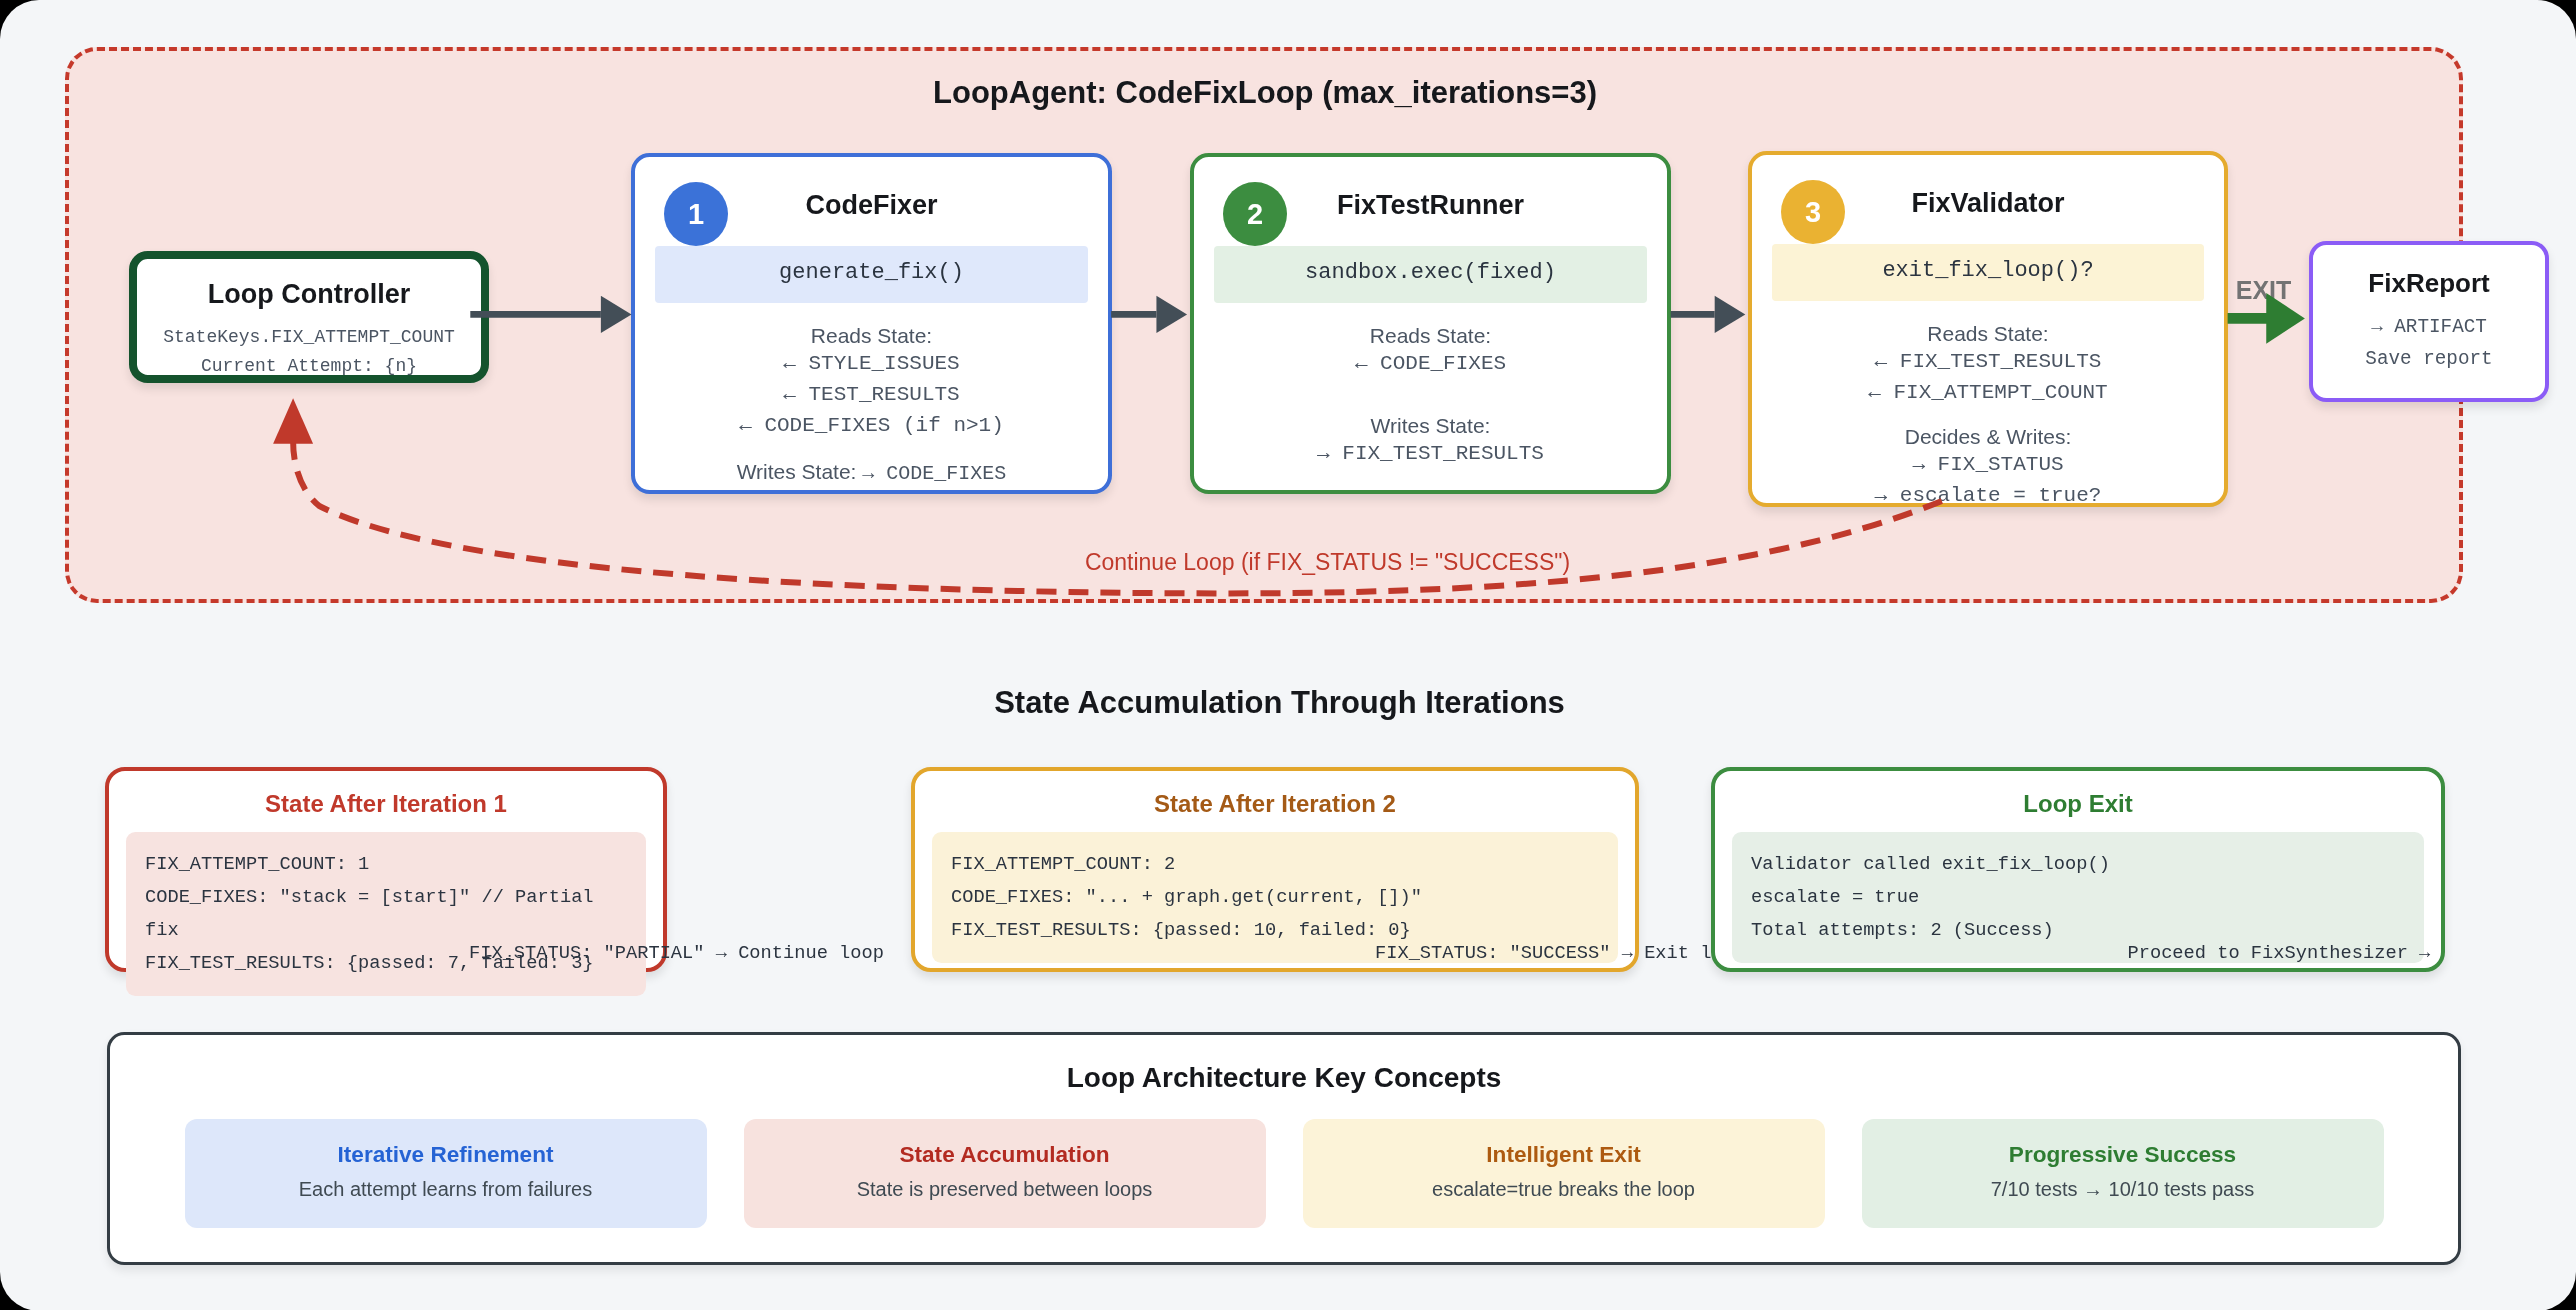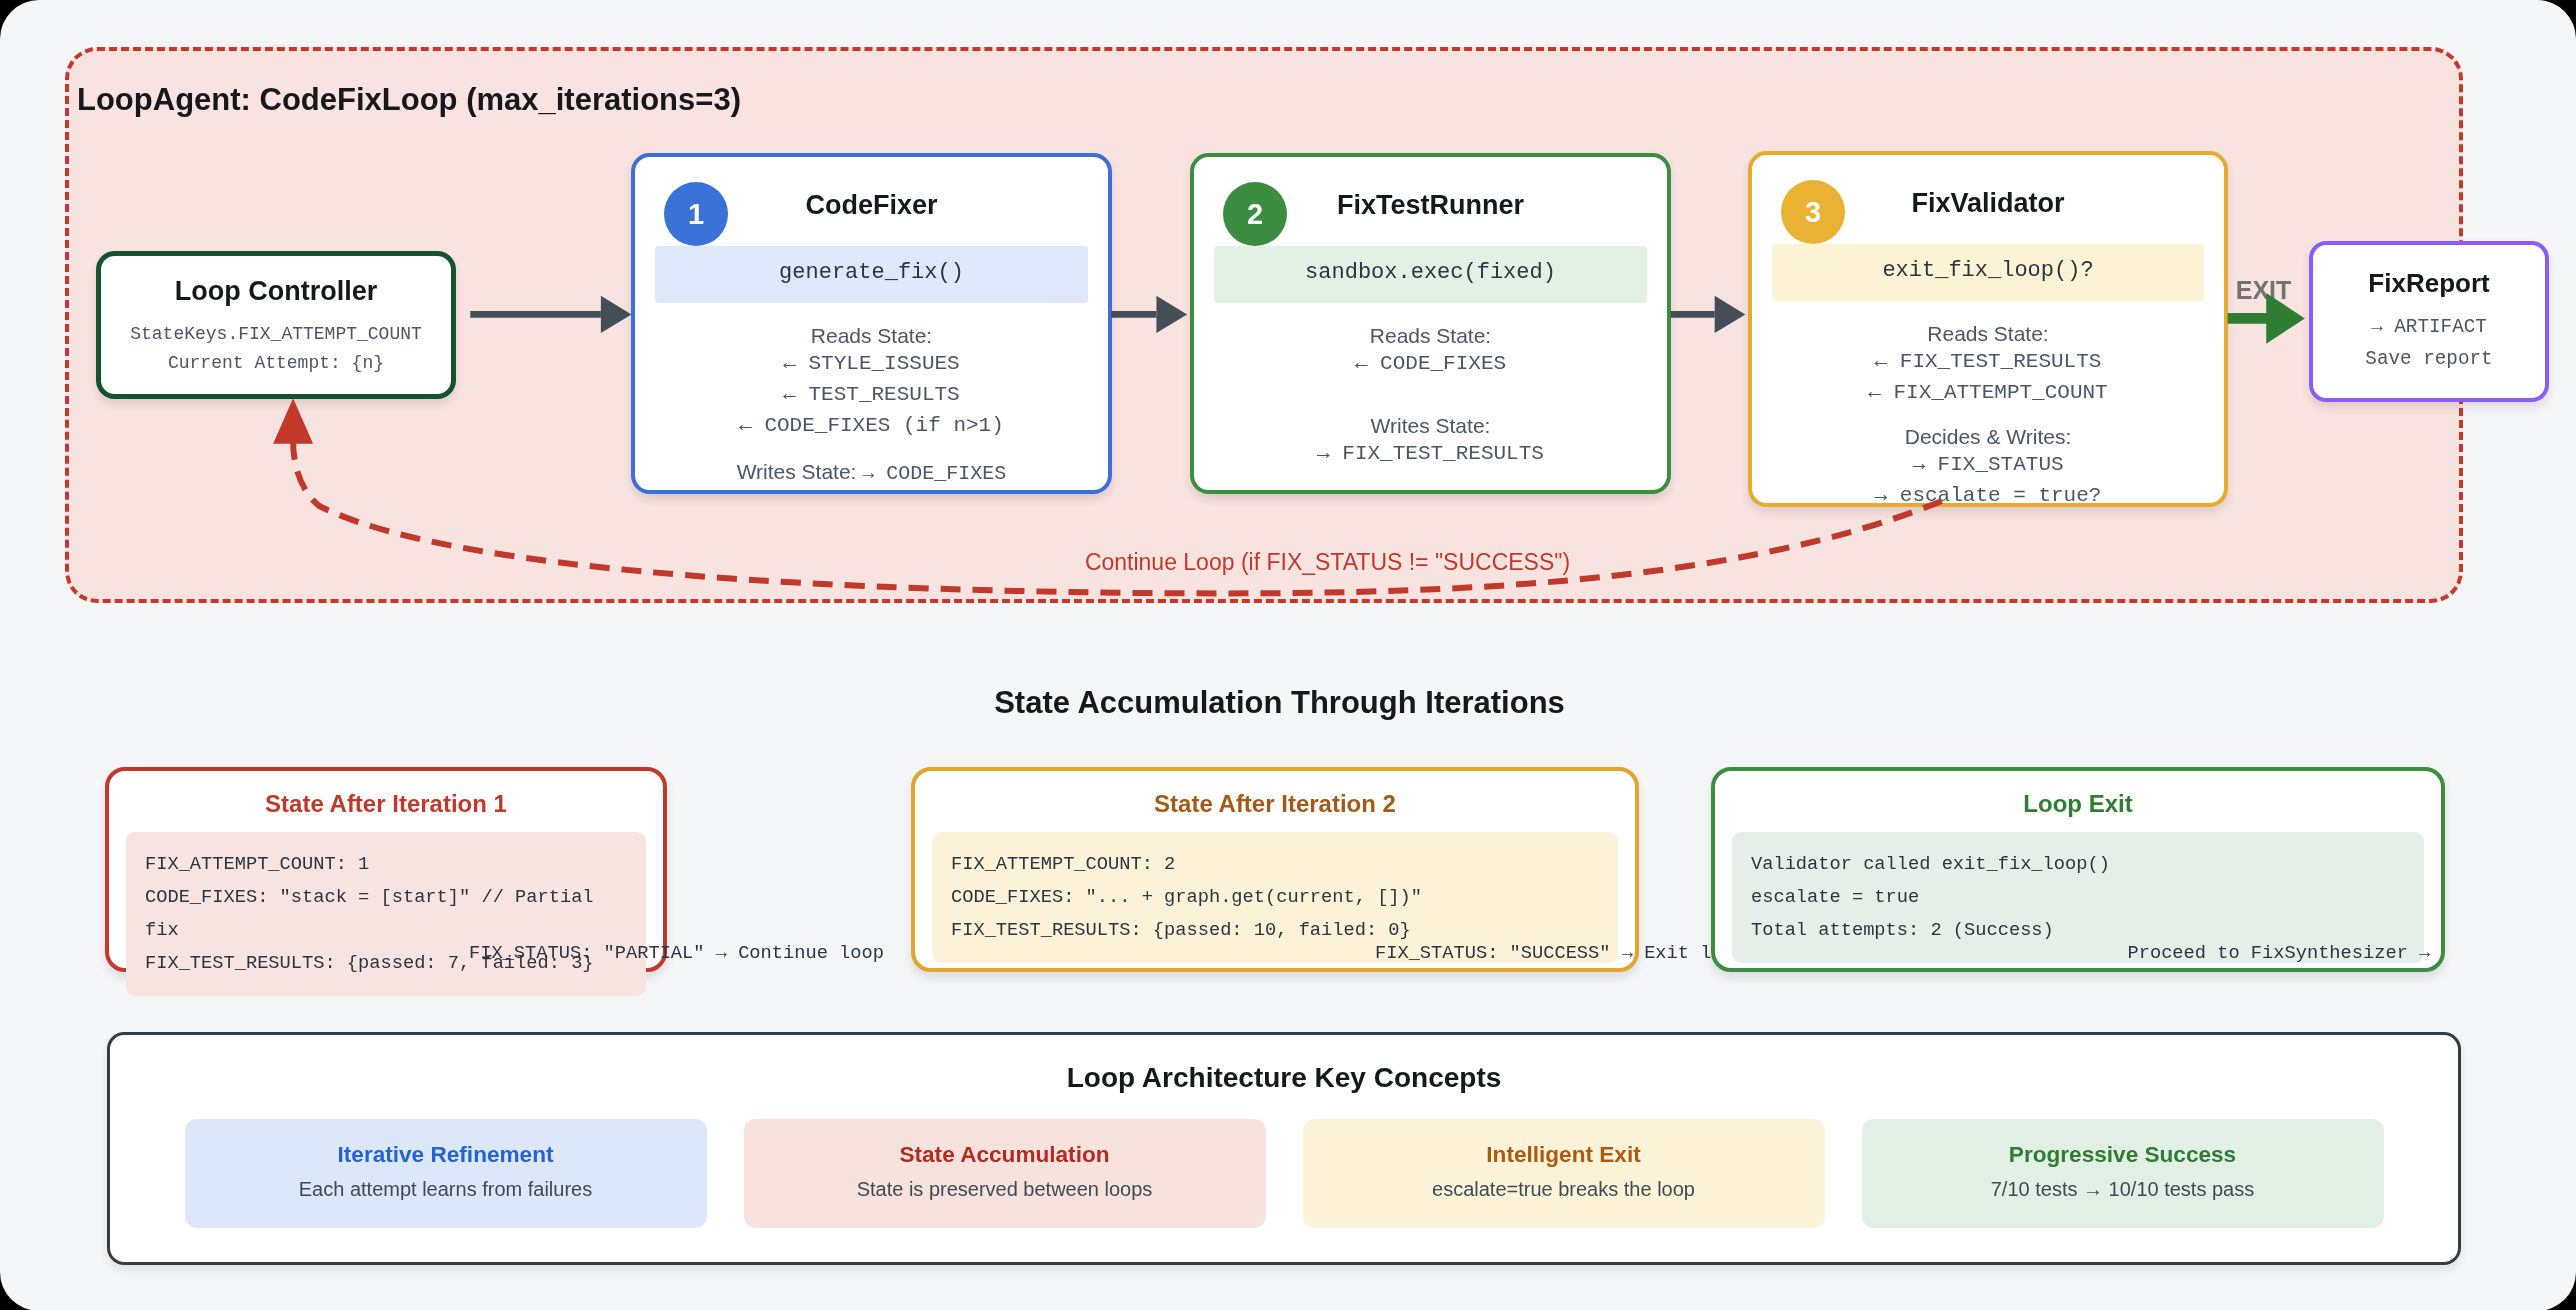--- a/index.html
+++ b/index.html
@@ -9,32 +9,32 @@
     font-family:"Liberation Sans","DejaVu Sans",sans-serif;color:#1a1d21;
   }
   .mono{font-family:"Liberation Mono","DejaVu Sans Mono",monospace;}
 
   
   .loop-box{
     position:absolute;left:65px;top:47px;width:2398px;height:556px;
     background:#f8e3e0;border:4px dashed #c5392b;border-radius:32px;box-sizing:border-box;
   }
   .loop-title{
-    position:absolute;left:0;top:22.6px;width:100%;
-    font-size:31px;font-weight:bold;color:#16181c;margin:8px;
+    position:absolute;left:0;top:22.6px;width:100%;text-align:center;
+    font-size:31px;font-weight:bold;color:#16181c;margin:1px;
   }
 
   
   .node{
     position:absolute;background:#fff;border-radius:18.7px;box-sizing:border-box;
     text-align:center;box-shadow:0 5.3px 9.3px rgba(0,0,0,0.10);
   }
   .node h2{margin:0;font-size:27px;font-weight:bold;color:#16181c;}
 
-  .controller{left:27px;top:200px;width:360px;height:148px;border:5px solid #14532d;}
+  .controller{left:60px;top:200px;width:360px;height:132px;border:8px solid #14532d;}
   .controller h2{margin-top:20px;}
   .controller .mono{font-size:18px;color:#4b5563;line-height:29px;}
   .controller .ctrl-lines{margin-top:13.3px;}
 
   .agent{width:481px;height:341px;}
   .agent-blue {left:562px; top:102px;border:4px solid #3e6fd8;}
   .agent-green{left:1121px;top:102px;border:4px solid #3c8d40;}
   .agent-amber{left:1679px;top:100px;width:480px;height:356px;border:4px solid #e5ab2e;overflow:visible;}
   .agent h2{margin-top:33px;}
   .badge{

